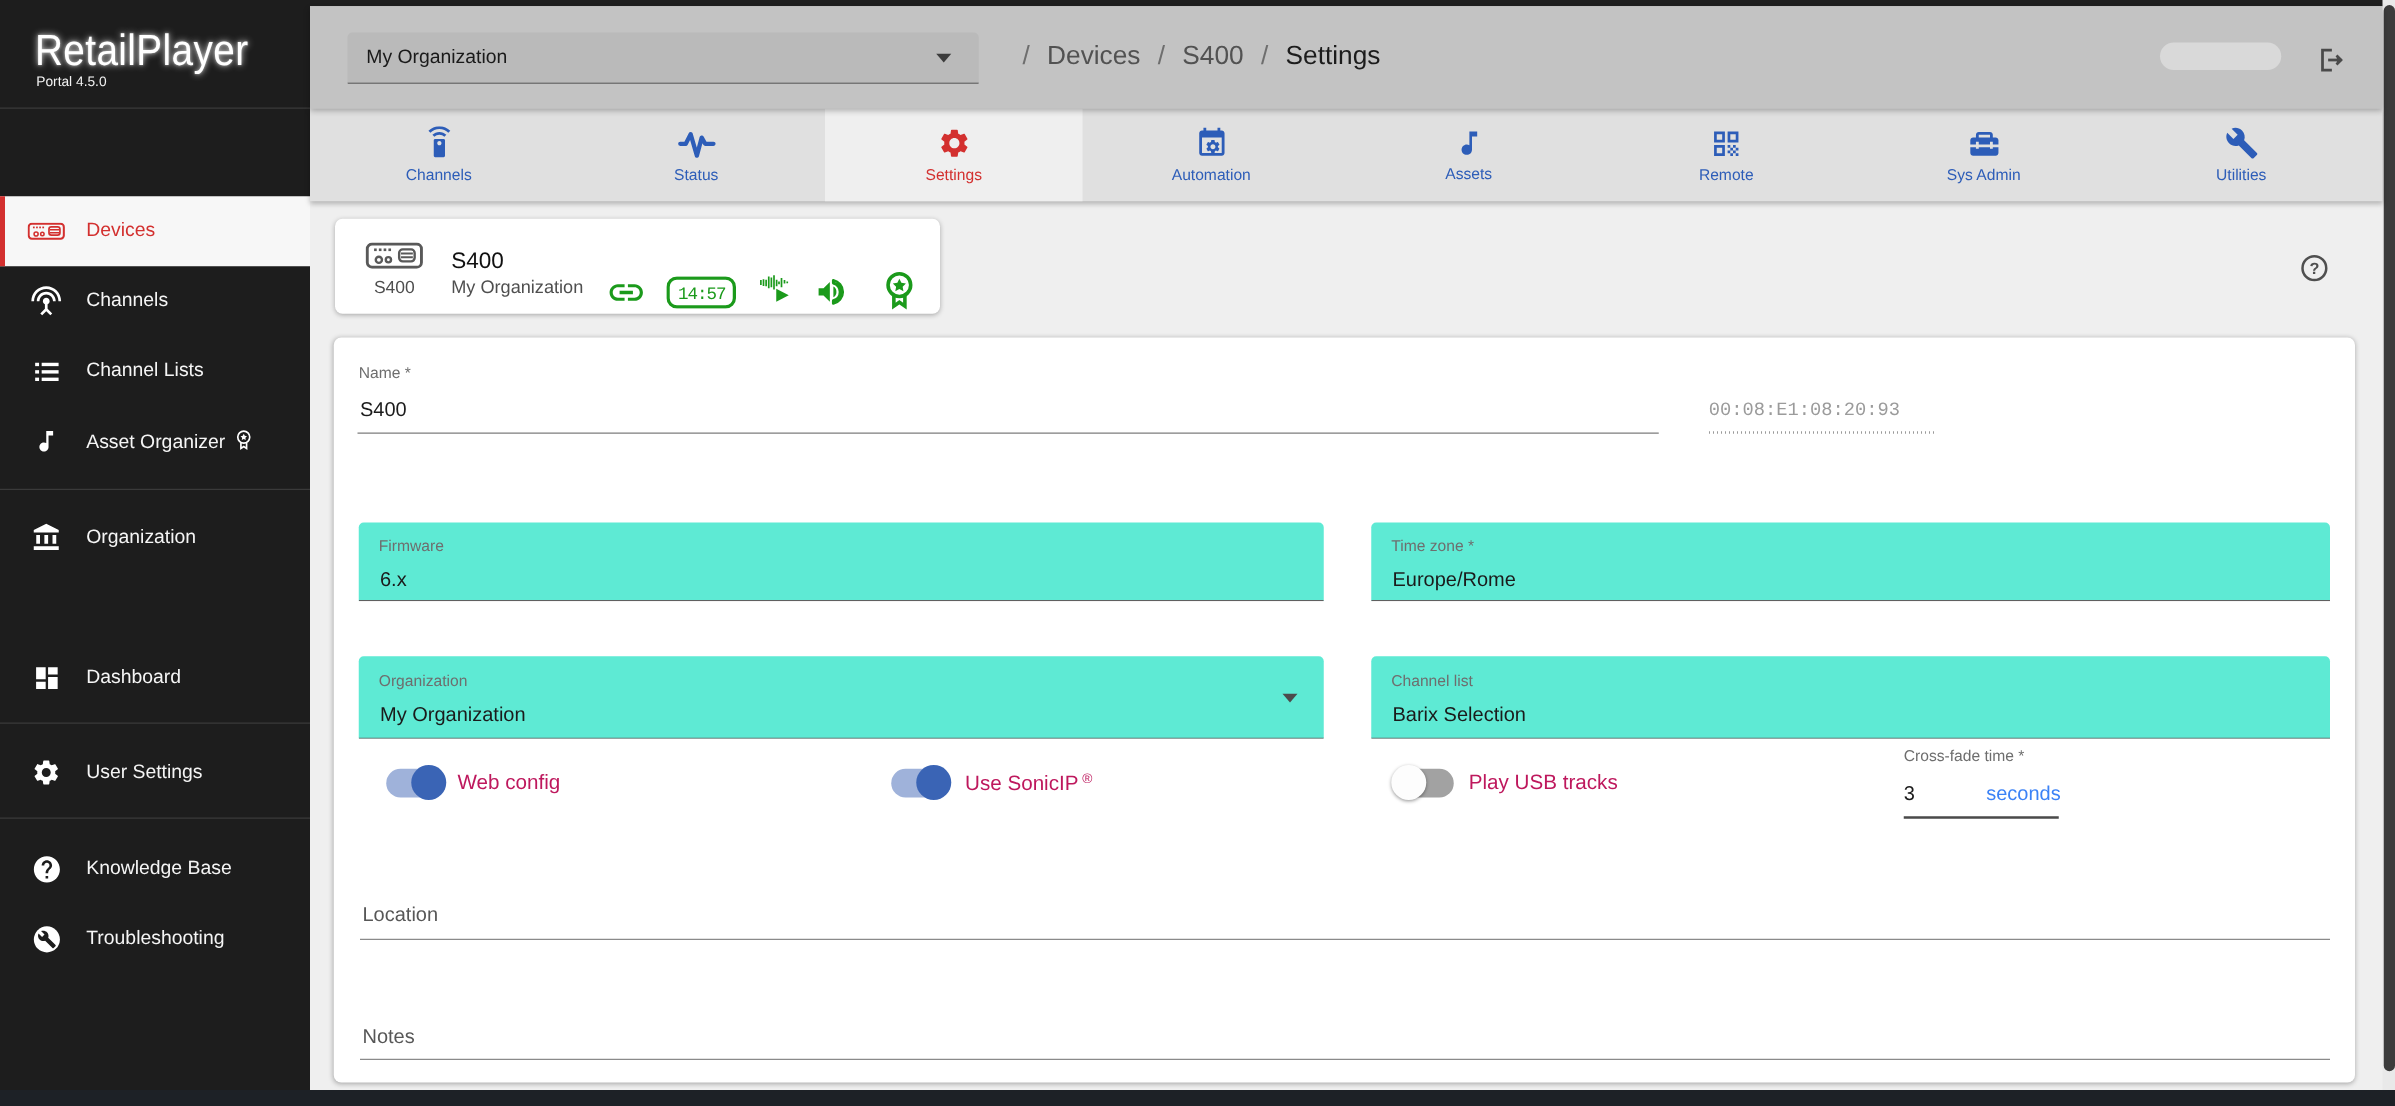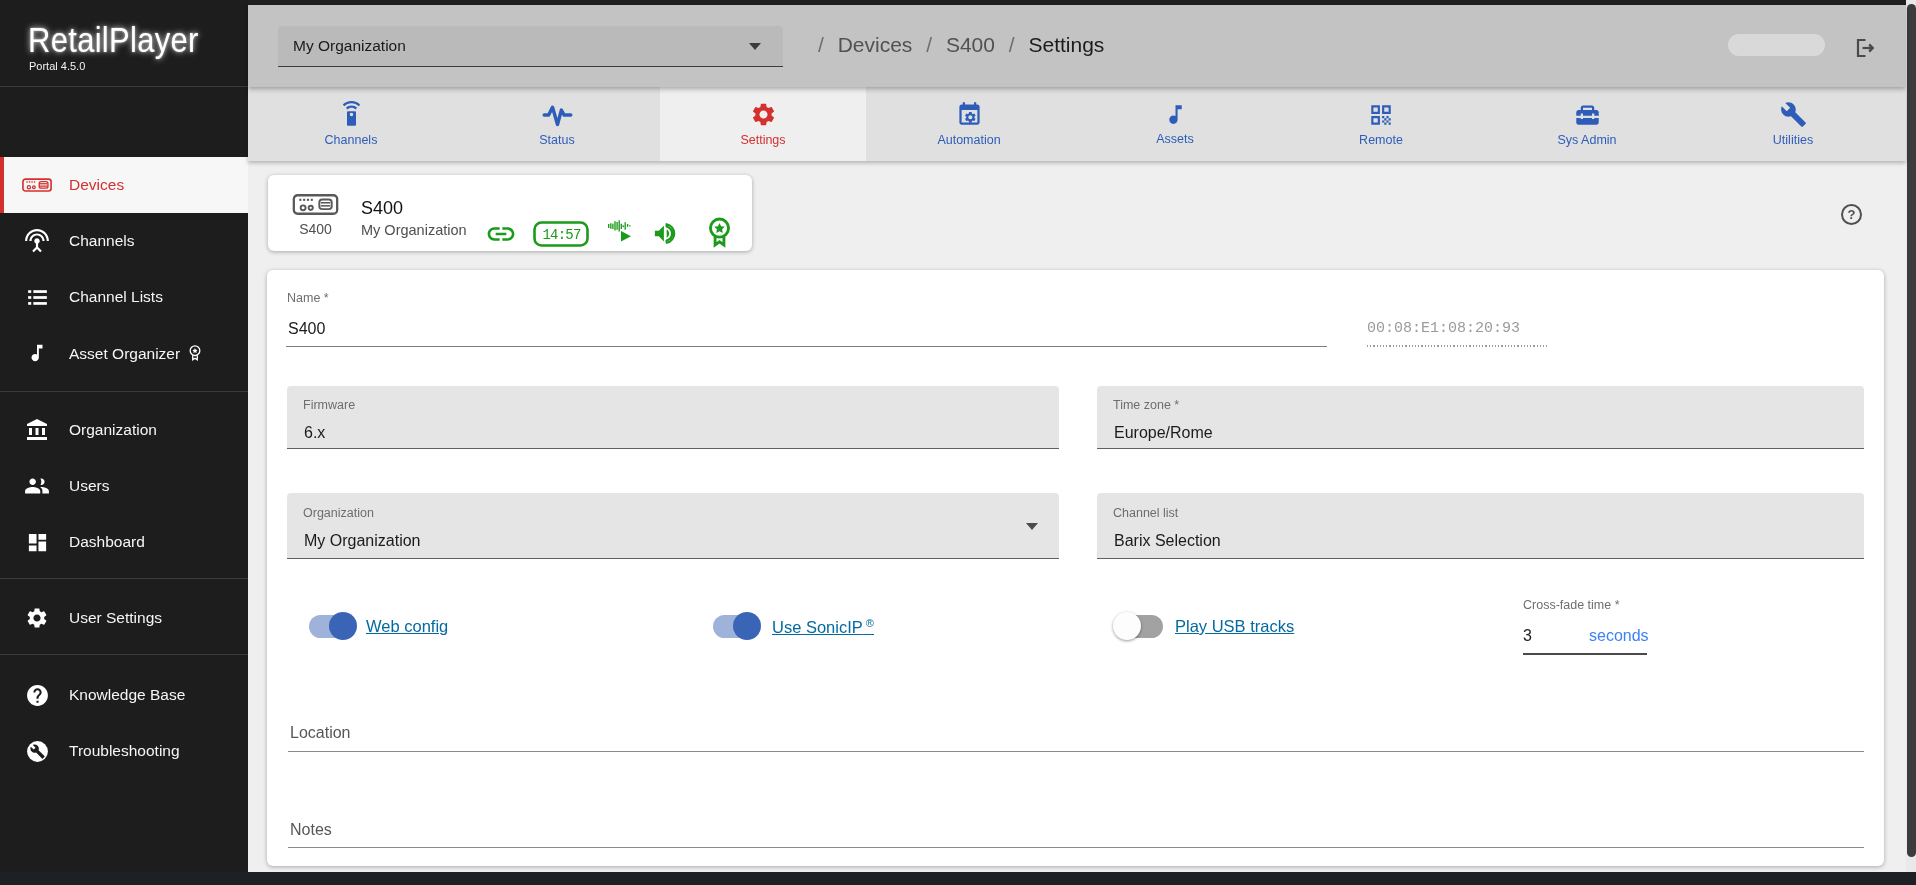--- a/index.html
+++ b/index.html
@@ -53,35 +53,35 @@
   .gicon { position:absolute; top:0;margin-top:20px; }
 
   
   #help { left:1841px; top:204px; width:21px; height:21px; border:2px solid #4f4f4f; border-radius:50%; color:#4f4f4f; font-size:13px; font-weight:bold; text-align:center; line-height:17px; }
 
   
   #maincard { left:267px; top:270px; width:1617px; height:596px; background:#fff; border-radius:6px; box-shadow:0 1px 4px rgba(0,0,0,.3); }
   .flabel { position:absolute; font-size:12.5px; color:#6e6e6e; }
   .fvalue { position:absolute; font-size:16px; color:#1b1b1b; }
   .uline { position:absolute; height:1px; background:#7d7d7d; }
-  .fbox { position:absolute; background:#e5e5e5; border-radius:4px 4px 0 0; border-bottom:1.5px solid #606060; }
+  .fbox { position:absolute; background:#5eead4; border-radius:4px 4px 0 0; border-bottom:1.5px solid #606060;margin-top:32px; }
   .fbox .flabel { left:16px; top:12px; }
   .fbox .fvalue { left:17px; top:38px; }
   #mac { position:absolute; left:1100px; top:50px; font-family:"Liberation Mono", monospace; font-size:15px; color:#9b9b9b; }
   #macline { position:absolute; left:1100px; top:75px; width:181px; height:1.5px; background-image:repeating-linear-gradient(90deg,#9b9b9b 0 1.2px,transparent 1.2px 3.2px); }
   .caret2 { position:absolute; width:0; height:0; border-left:6px solid transparent; border-right:6px solid transparent; border-top:7px solid #4c4c4c; }
 
   
   .toggle { position:absolute; width:46px; height:23px; border-radius:12px; }
   .toggle .knob { position:absolute; top:-3px; width:28px; height:28px; border-radius:50%; }
   .toggle.on { background:#9fb2da; }
   .toggle.on .knob { right:-2px; background:#3a64b5; }
   .toggle.off { background:#a2a2a2; }
   .toggle.off .knob { left:-4px; background:#fdfdfd; box-shadow:0 1px 3px rgba(0,0,0,.4); }
-  .tlbl { position:absolute; font-size:16.5px; color:#0369a1; white-space:nowrap;text-decoration:underline; }
+  .tlbl { position:absolute; font-size:16.5px; color:#be185d; white-space:nowrap; }
 </style>
 </head>
 <body>
 <div id="app">
 
   <div id="sidebar" class="abs">
     <div id="logo">RetailPlayer</div>
     <div id="portal">Portal 4.5.0</div>
     <div class="sdiv" style="top:86px"></div>
     <div class="mitem active" style="top:157px">
@@ -137,28 +137,20 @@
       </div>
     <div class="sdiv" style="top:391px"></div>
     <div class="mitem" style="top:402px">
         <span class="mic">
           <svg width="24" height="24" viewBox="0 0 24 24" fill="#fff">
             <path d="M4 10h3v7H4zm6.5 0h3v7h-3zM2 19h20v3H2zm15-9h3v7h-3zm-5-9L2 6v2h20V6z"></path>
           </svg>
         </span>
         <span class="mtext">Organization</span>
       </div>
-    <div class="mitem" style="top:458px">
-        <span class="mic">
-          <svg width="26" height="26" viewBox="0 0 24 24" fill="#fff">
-            <path d="M16 11c1.66 0 2.99-1.34 2.99-3S17.66 5 16 5c-.32 0-.63.05-.91.14.57.81.91 1.79.91 2.86s-.34 2.04-.91 2.86c.28.09.59.14.91.14zm-8 0c1.66 0 2.99-1.34 2.99-3S9.66 5 8 5 5 6.34 5 8s1.34 3 3 3zm0 2c-2.33 0-7 1.17-7 3.5V19h14v-2.5c0-2.33-4.67-3.5-7-3.5zm8 0c-.29 0-.62.02-.97.05 1.16.84 1.97 1.97 1.97 3.45V19h6v-2.5c0-2.33-4.67-3.5-7-3.5z"></path>
-          </svg>
-        </span>
-        <span class="mtext">Users</span>
-      </div>
     <div class="mitem" style="top:514px">
         <span class="mic">
           <svg width="23" height="23" viewBox="0 0 24 24" fill="#fff">
             <path d="M3 13h8V3H3v10zm0 8h8v-6H3v6zm10 0h8V11h-8v10zm0-18v6h8V3h-8z"></path>
           </svg>
         </span>
         <span class="mtext">Dashboard</span>
       </div>
     <div class="sdiv" style="top:578px"></div>
     <div class="mitem" style="top:590px">

